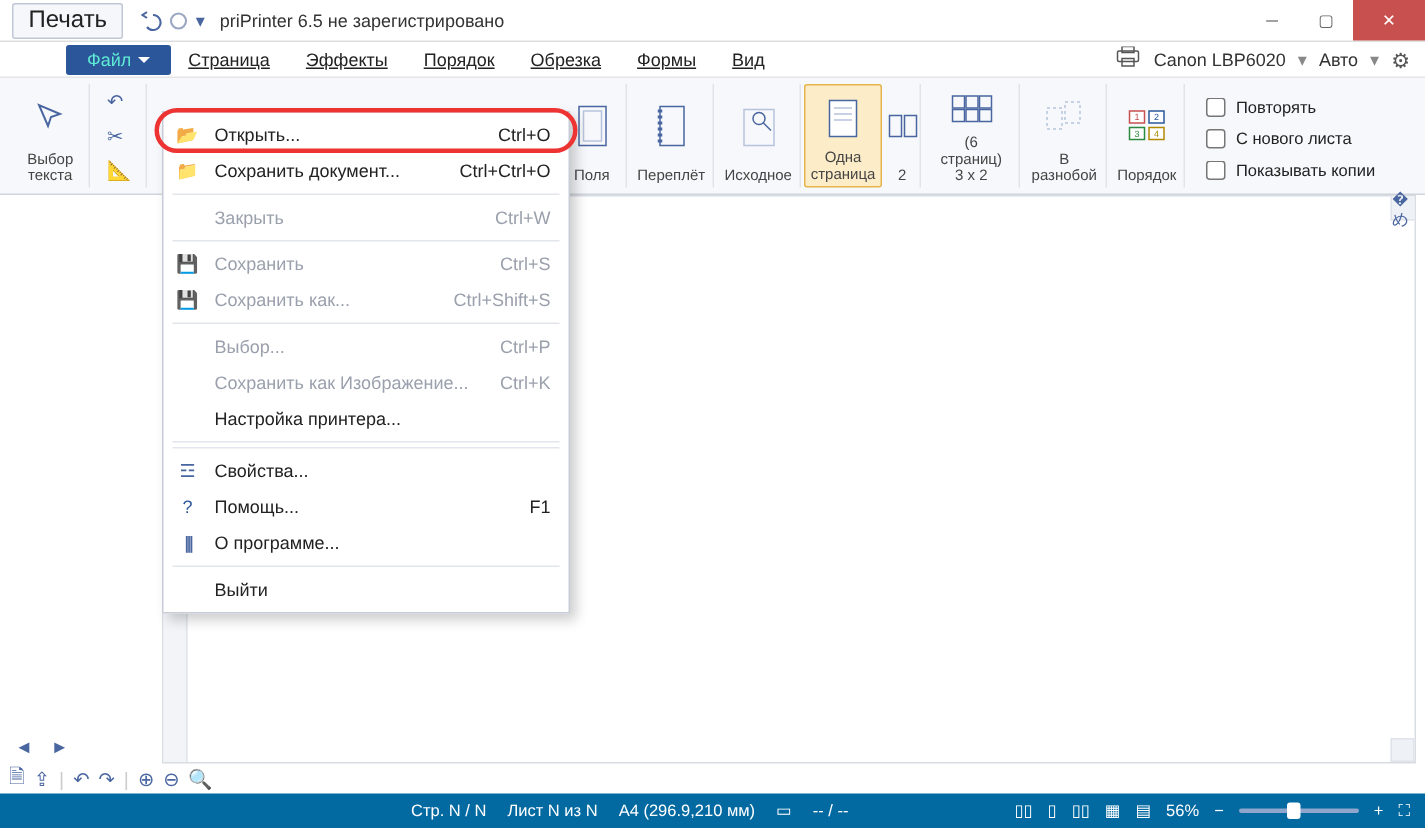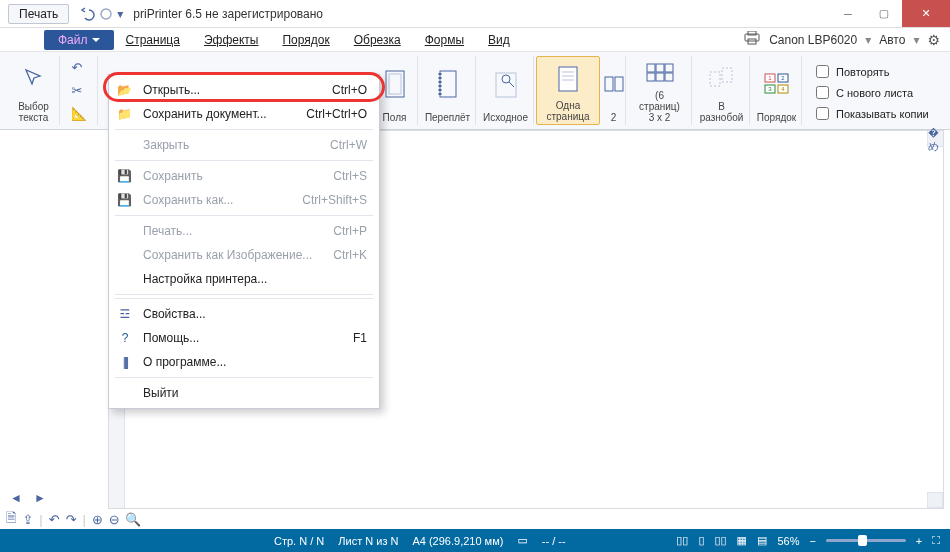--- a/index.html
+++ b/index.html
@@ -1,31 +1,31 @@
 <!DOCTYPE html>
 <html><head>
 <meta charset="utf-8">
 <style>
   * { box-sizing: border-box; font-family: "Segoe UI", Tahoma, sans-serif; }
   body { margin:0; background:#fff; width:950px; height:552px; position:relative; overflow:hidden; font-size:12px; color:#222; }
 
   
   .titlebar { height:28px; background:#fff; border-bottom:1px solid #ddd; display:flex; align-items:center; padding:0 0 0 8px; }
-  .print-btn { border:1px solid #bfc7d5; padding:2px 10px; font-size:12px; background:#f5f7fb; border-radius:2px; }
+  .print-btn { border:1px solid #bfc7d5; padding:2px 10px; font-size:16px; background:#f5f7fb; border-radius:2px; }
   .qat { display:flex; align-items:center; gap:4px; margin:0 10px; }
   .qat svg { display:block; }
   .apptitle { font-size:12px; color:#333; }
   .winctl { margin-left:auto; display:flex; height:100%; }
   .winbtn { width:36px; display:flex; align-items:center; justify-content:center; color:#666; font-size:11px; }
   .winbtn.close { background:#c8504f; color:#fff; width:48px; }
 
   
   .menubar { height:24px; display:flex; align-items:center; padding:0 10px 0 44px; border-bottom:1px solid #e5e5e5; gap:0; position:relative; }
   .menubar .tab { padding:3px 12px; font-size:12px; cursor:default; }
-  .menubar .tab.file { background:#2b579a; color:#f0abfc; border-radius:2px; padding:3px 14px; display:flex; align-items:center; gap:4px; }
+  .menubar .tab.file { background:#2b579a; color:#5eead4; border-radius:2px; padding:3px 14px; display:flex; align-items:center; gap:4px; }
   .tab.file::after { content:""; border:4px solid transparent; border-top-color:#fff; margin-top:4px; }
   .printer-area { margin-left:auto; display:flex; align-items:center; gap:8px; font-size:12px; color:#333; }
 
   
   .ribbon { height:78px; border-bottom:1px solid #d0d4db; background:#f6f8fb; display:flex; padding:4px 8px; gap:2px; }
   .group { border-right:1px solid #e0e3e9; padding:0 6px; display:flex; flex-direction:column; align-items:center; justify-content:flex-start; font-size:10px; color:#444; }
   .group .icon { flex:1; display:flex; align-items:center; justify-content:center; }
   .group .label { font-size:10px; text-align:center; line-height:11px; padding-bottom:2px; }
   .group.sel { background:#fdecc8; border:1px solid #e6b44a; border-radius:2px; }
   .checks { border:none; display:flex; flex-direction:column; gap:2px; padding:6px 8px;justify-content:space-between; }
@@ -154,21 +154,21 @@
   <div class="group" style="width:56px;">
     <div class="icon">
         <svg width="28" height="30" viewBox="0 0 28 30">
           <rect x="4" y="4" width="20" height="24" fill="none" stroke="#b7c3dc"></rect>
           <circle cx="14" cy="10" r="4" fill="none" stroke="#4a66a0"></circle>
           <line x1="17" y1="13" x2="22" y2="18" stroke="#4a66a0"></line>
         </svg>
       </div>
     <div class="label">Исходное</div>
   </div>
-  <div class="group sel" style="width:64px;">
+  <div class="group sel" style="width:52px;">
     <div class="icon">
         <svg width="22" height="28" viewBox="0 0 22 28">
           <rect x="2" y="2" width="18" height="24" fill="#fff" stroke="#4a66a0"></rect>
           <line x1="5" y1="7" x2="17" y2="7" stroke="#b7c3dc"></line>
           <line x1="5" y1="11" x2="17" y2="11" stroke="#b7c3dc"></line>
           <line x1="5" y1="15" x2="17" y2="15" stroke="#b7c3dc"></line>
         </svg>
       </div>
     <div class="label" style="white-space:pre-line;">Одна
 страница</div>
@@ -273,21 +273,21 @@
     <span>Сохранить</span>
       <span class="sc">Ctrl+S</span>
   </div>
   <div class="item disabled">
     <span class="ico">💾</span>
     <span>Сохранить как...</span>
       <span class="sc">Ctrl+Shift+S</span>
   </div>
   <div class="sep"></div>
   <div class="item disabled">
-    <span>Печать...</span>
+    <span>Выбор...</span>
       <span class="sc">Ctrl+P</span>
   </div>
   <div class="item disabled">
     <span>Сохранить как Изображение...</span>
       <span class="sc">Ctrl+K</span>
   </div>
   <div class="item">
     <span>Настройка принтера...</span>
   </div>
   <div class="sep"></div>

